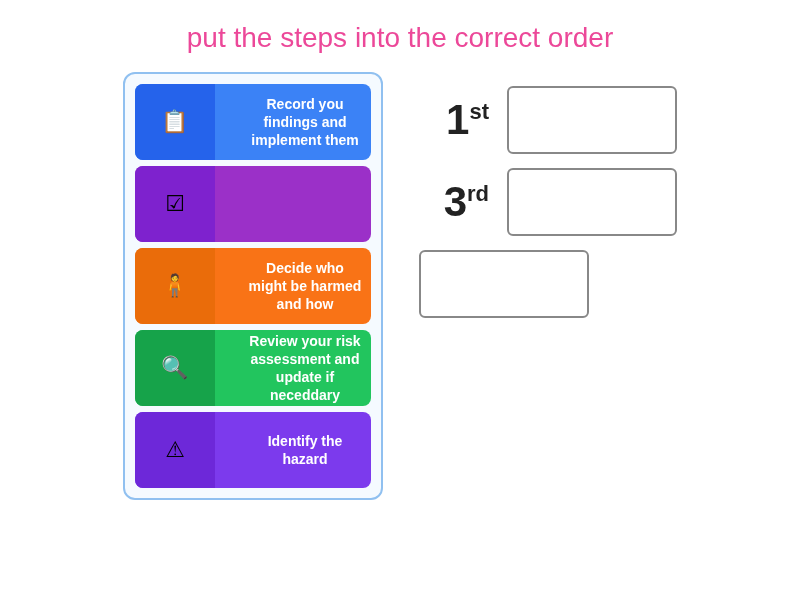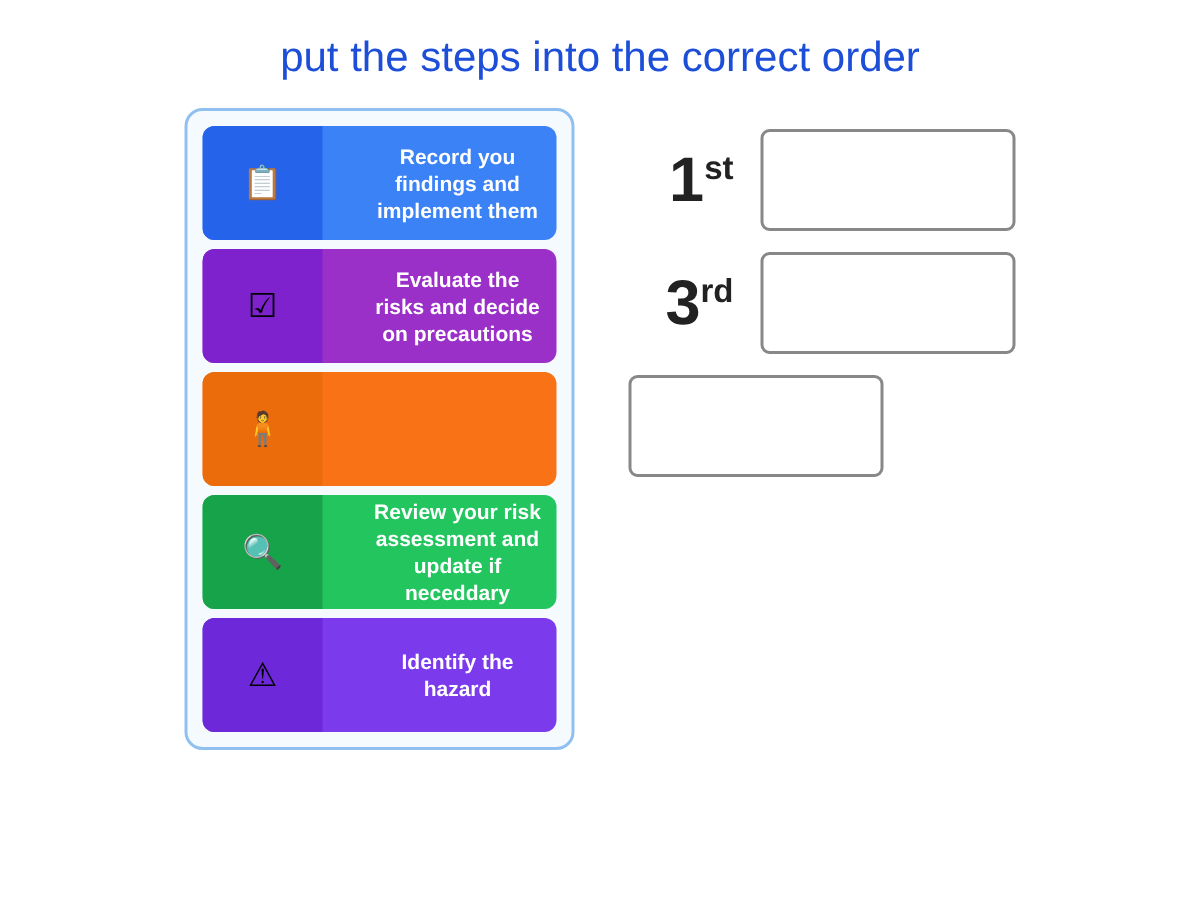--- a/index.html
+++ b/index.html
@@ -8,21 +8,21 @@
       height: 600px;
       background: #fff;
       font-family: Arial, sans-serif;
       overflow: hidden;
     }
 
     .page-title {
       text-align: center;
       font-size: 28px;
       font-weight: 400;
-      color: #1d4ed8;
+      color: #ec4899;
       padding: 22px 0 18px 0;
     }
 
     .main-layout {
       display: flex;
       flex-direction: row;
       align-items: flex-start;
       justify-content: center;
       gap: 36px;
       padding: 0 30px;
@@ -143,26 +143,26 @@
   <div class="card card-blue" draggable="true">
         <div class="card-icon">
           <span class="icon-emoji">📋</span>
         </div>
         <div class="card-label">Record you findings and implement them</div>
       </div>
       <div class="card card-purple" draggable="true">
         <div class="card-icon">
           <span class="icon-emoji">☑</span>
         </div>
-        <div class="card-label">Evaluate the risks and decide on precautions</div>
       </div>
       <div class="card card-orange" draggable="true">
         <div class="card-icon">
           <span class="icon-emoji">🧍</span>
         </div>
+        <div class="card-label">Decide who might be harmed and how</div>
       </div>
       <div class="card card-green" draggable="true">
         <div class="card-icon">
           <span class="icon-emoji">🔍</span>
         </div>
         <div class="card-label">Review your risk assessment and update if neceddary</div>
       </div>
       <div class="card card-violet" draggable="true">
         <div class="card-icon">
           <span class="icon-emoji">⚠</span>

